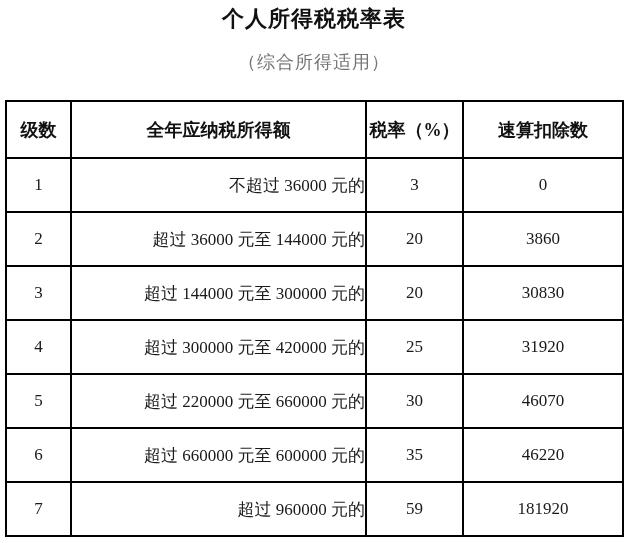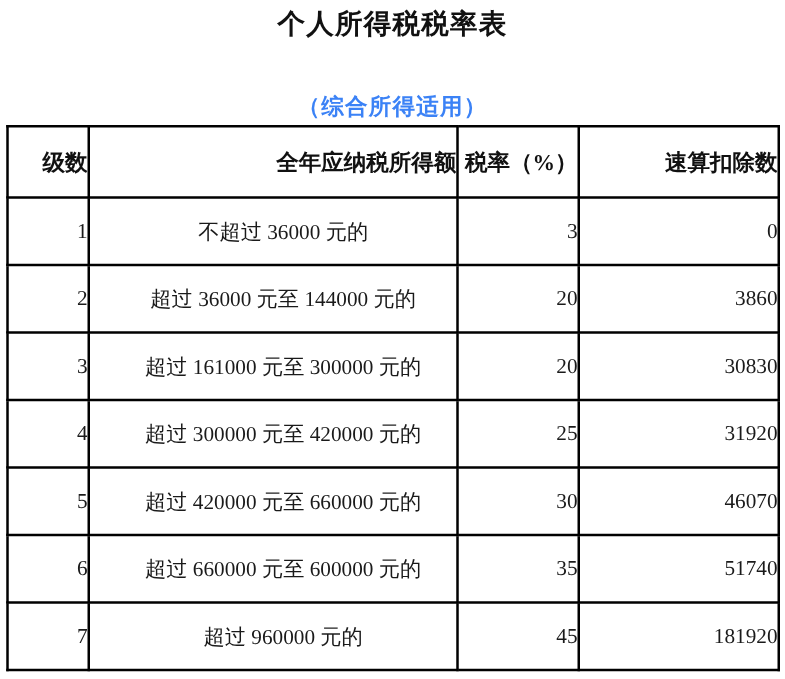--- a/index.html
+++ b/index.html
@@ -19,61 +19,61 @@
     left: 0;
     width: 100%;
     text-align: center;
     font-size: 22px;
     font-weight: bold;
     letter-spacing: 1px;
     color: #111111;
   }
   .doc-subtitle {
     position: absolute;
-    top: 73px;
+    top: 50px;
     left: 0;
     width: 100%;
     text-align: center;
     font-size: 18px;
-    font-weight: bold;
+    font-weight: normal;
     letter-spacing: 1px;
-    color: #3b82f6;
+    color: #737373;
   }
   table.tax-table {
     position: absolute;
     left: 5px;
     top: 100px;
     width: 617px;
     border-collapse: collapse;
     table-layout: fixed;
     background: #ffffff;
   }
   table.tax-table th,
   table.tax-table td {
     border: 2px solid #000000;
     font-size: 17px;
     color: #1a1a1a;
-    text-align: right;
+    text-align: center;
     vertical-align: middle;
     padding: 0;
     overflow: hidden;
     white-space: nowrap;
   }
   table.tax-table th {
     height: 57px;
     font-size: 18px;
     font-weight: bold;
     color: #111111;
   }
   table.tax-table td {
     height: 54px;
     font-weight: normal;
   }
   table.tax-table td.income-cell {
-    text-align: center;
+    text-align: right;
     padding-left: 16px;
   }
 </style>
 </head>
 <body>
 
 <div class="page">
 
   <div class="doc-title">个人所得税税率表</div>
 
@@ -102,44 +102,44 @@
         <td>0</td>
       </tr>
       <tr>
         <td>2</td>
         <td class="income-cell">超过 36000 元至 144000 元的</td>
         <td>20</td>
         <td>3860</td>
       </tr>
       <tr>
         <td>3</td>
-        <td class="income-cell">超过 161000 元至 300000 元的</td>
+        <td class="income-cell">超过 144000 元至 300000 元的</td>
         <td>20</td>
         <td>30830</td>
       </tr>
       <tr>
         <td>4</td>
         <td class="income-cell">超过 300000 元至 420000 元的</td>
         <td>25</td>
         <td>31920</td>
       </tr>
       <tr>
         <td>5</td>
-        <td class="income-cell">超过 420000 元至 660000 元的</td>
+        <td class="income-cell">超过 220000 元至 660000 元的</td>
         <td>30</td>
         <td>46070</td>
       </tr>
       <tr>
         <td>6</td>
         <td class="income-cell">超过 660000 元至 600000 元的</td>
         <td>35</td>
-        <td>51740</td>
+        <td>46220</td>
       </tr>
       <tr>
         <td>7</td>
         <td class="income-cell">超过 960000 元的</td>
-        <td>45</td>
+        <td>59</td>
         <td>181920</td>
       </tr>
     </tbody>
   </table>
 
 </div>
 
 </body></html>

